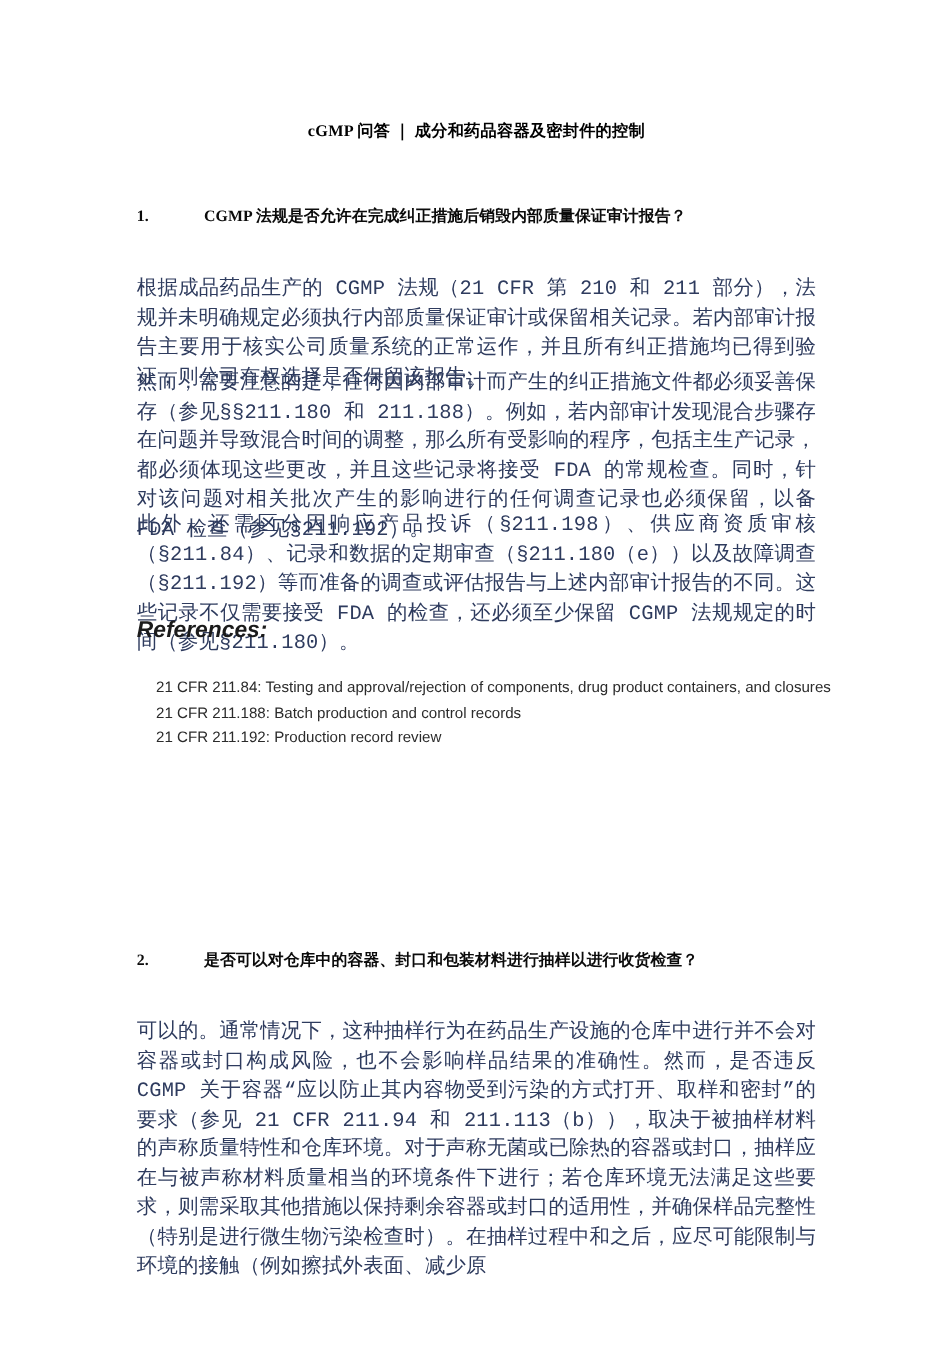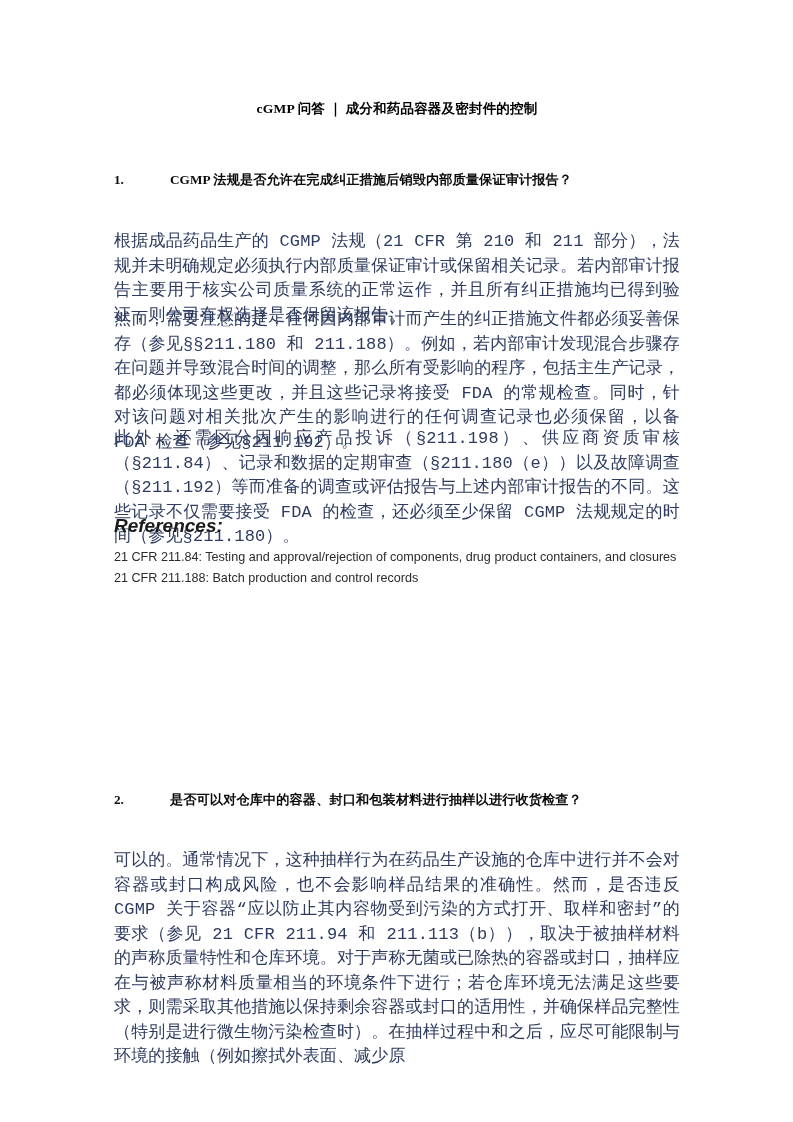--- a/index.html
+++ b/index.html
@@ -85,21 +85,21 @@
   .ref-title {
     margin: 0;
     font-family: "Liberation Sans", "DejaVu Sans", sans-serif;
     font-weight: bold;
     font-style: italic;
     font-size: 19px;
     line-height: 20px;
     color: #1b1b1b;
   }
   .ref-list {
-    margin: 0;
+    margin: 16px;
     padding: 0;
     list-style: none;
   }
   .ref-item {
     font-family: "Liberation Sans", "DejaVu Sans", sans-serif;
     font-size: 12.6px;
     line-height: 20.7px;
     color: #2b2b2b;
     margin: 0;
     padding: 0;
@@ -133,20 +133,21 @@
 
     <p class="blk body-p" id="p2">然而，需要注意的是，任何因内部审计而产生的纠正措施文件都必须妥善保存（参见§§211.180 和 211.188）。例如，若内部审计发现混合步骤存在问题并导致混合时间的调整，那么所有受影响的程序，包括主生产记录，都必须体现这些更改，并且这些记录将接受 FDA 的常规检查。同时，针对该问题对相关批次产生的影响进行的任何调查记录也必须保留，以备 FDA 检查（参见§211.192）。</p>
 
     <p class="blk body-p" id="p3">此外，还需区分因响应产品投诉（§211.198）、供应商资质审核（§211.84）、记录和数据的定期审查（§211.180（e））以及故障调查（§211.192）等而准备的调查或评估报告与上述内部审计报告的不同。这些记录不仅需要接受 FDA 的检查，还必须至少保留 CGMP 法规规定的时间（参见§211.180）。</p>
 
     <div class="blk ref-title" id="refs">References:</div>
 
     <ul class="blk ref-list" id="reflist">
       <li class="ref-item">21 CFR 211.84: Testing and approval/rejection of components, drug product containers, and closures</li>
       <li class="ref-item">21 CFR 211.188: Batch production and control records</li>
+      <li class="ref-item">21 CFR 211.192: Production record review</li>
     </ul>
 
     <div class="blk qa-heading" id="q2">
       <span class="qa-num">2.</span>
       <span class="qa-text">是否可以对仓库中的容器、封口和包装材料进行抽样以进行收货检查？</span>
     </div>
 
     <p class="blk body-p" id="p4">可以的。通常情况下，这种抽样行为在药品生产设施的仓库中进行并不会对容器或封口构成风险，也不会影响样品结果的准确性。然而，是否违反 CGMP 关于容器“应以防止其内容物受到污染的方式打开、取样和密封”的要求（参见 21 CFR 211.94 和 211.113（b）），取决于被抽样材料的声称质量特性和仓库环境。对于声称无菌或已除热的容器或封口，抽样应在与被声称材料质量相当的环境条件下进行；若仓库环境无法满足这些要求，则需采取其他措施以保持剩余容器或封口的适用性，并确保样品完整性（特别是进行微生物污染检查时）。在抽样过程中和之后，应尽可能限制与环境的接触（例如擦拭外表面、减少原</p>
 
   </div>

